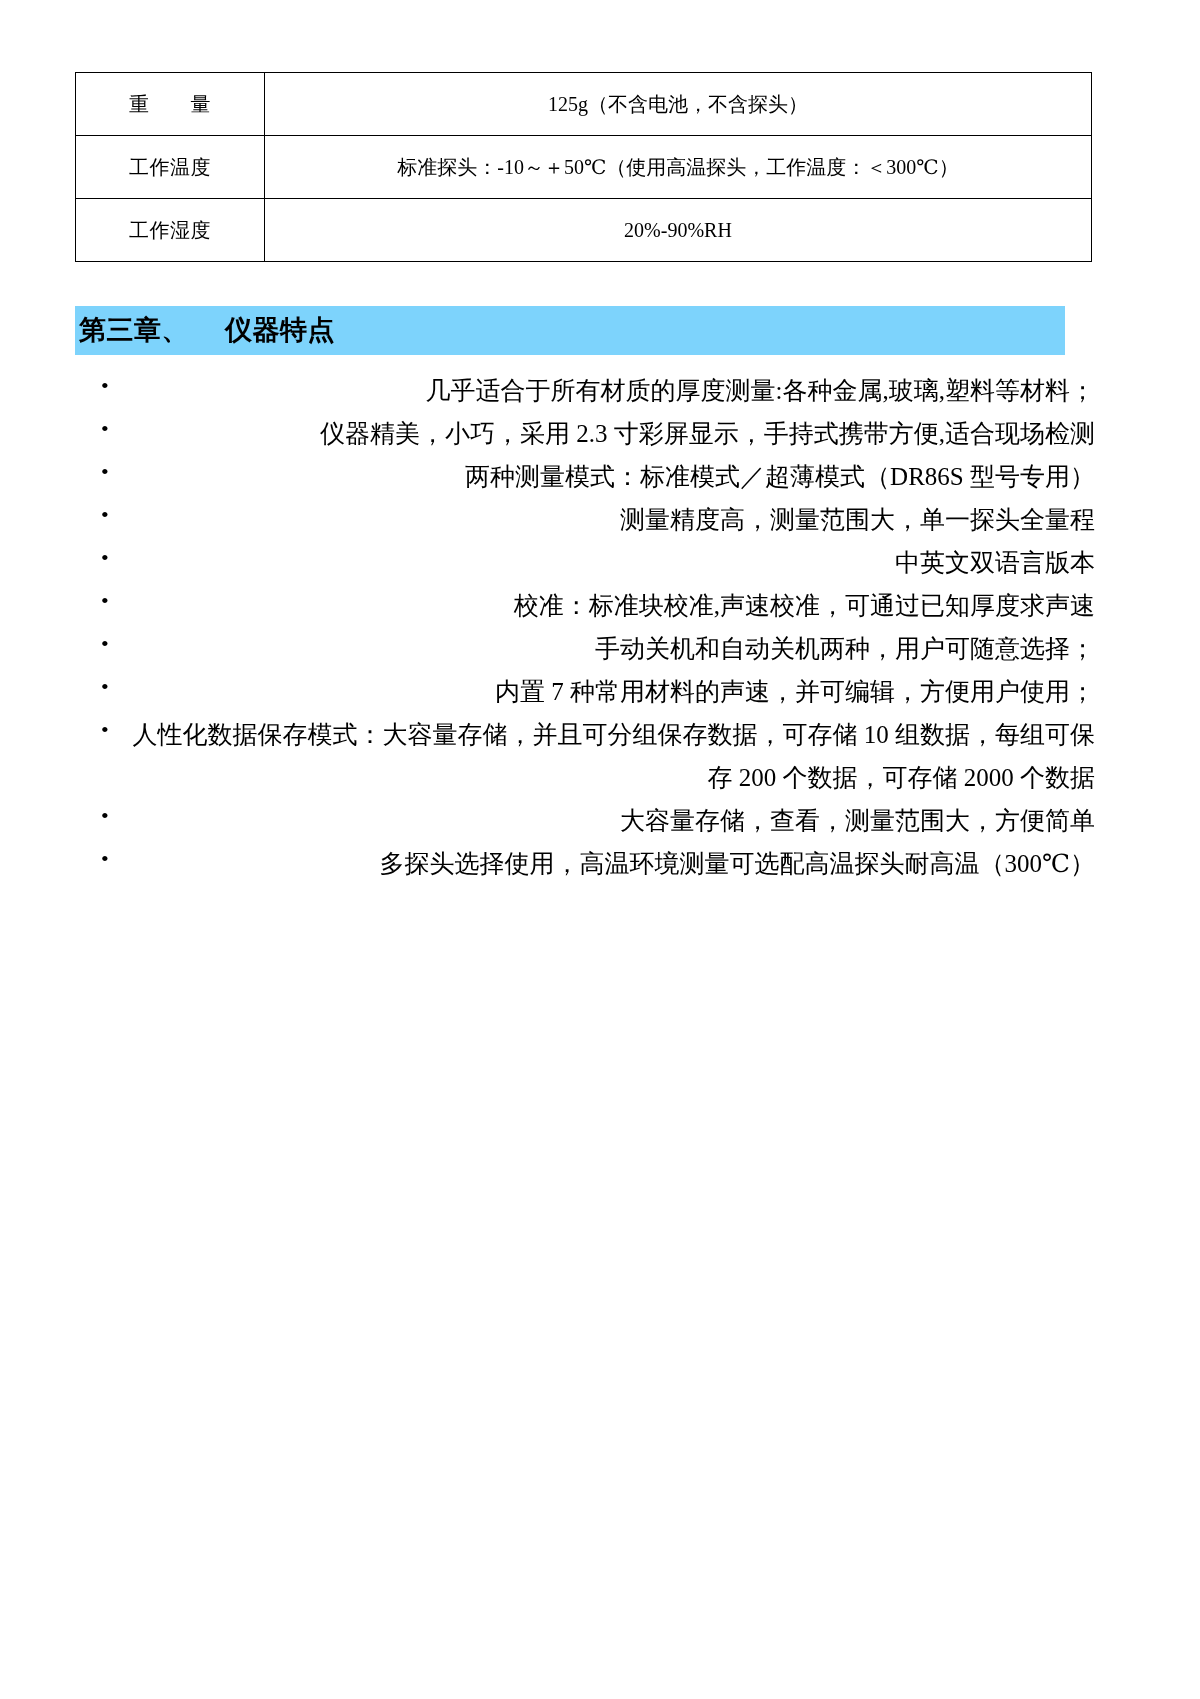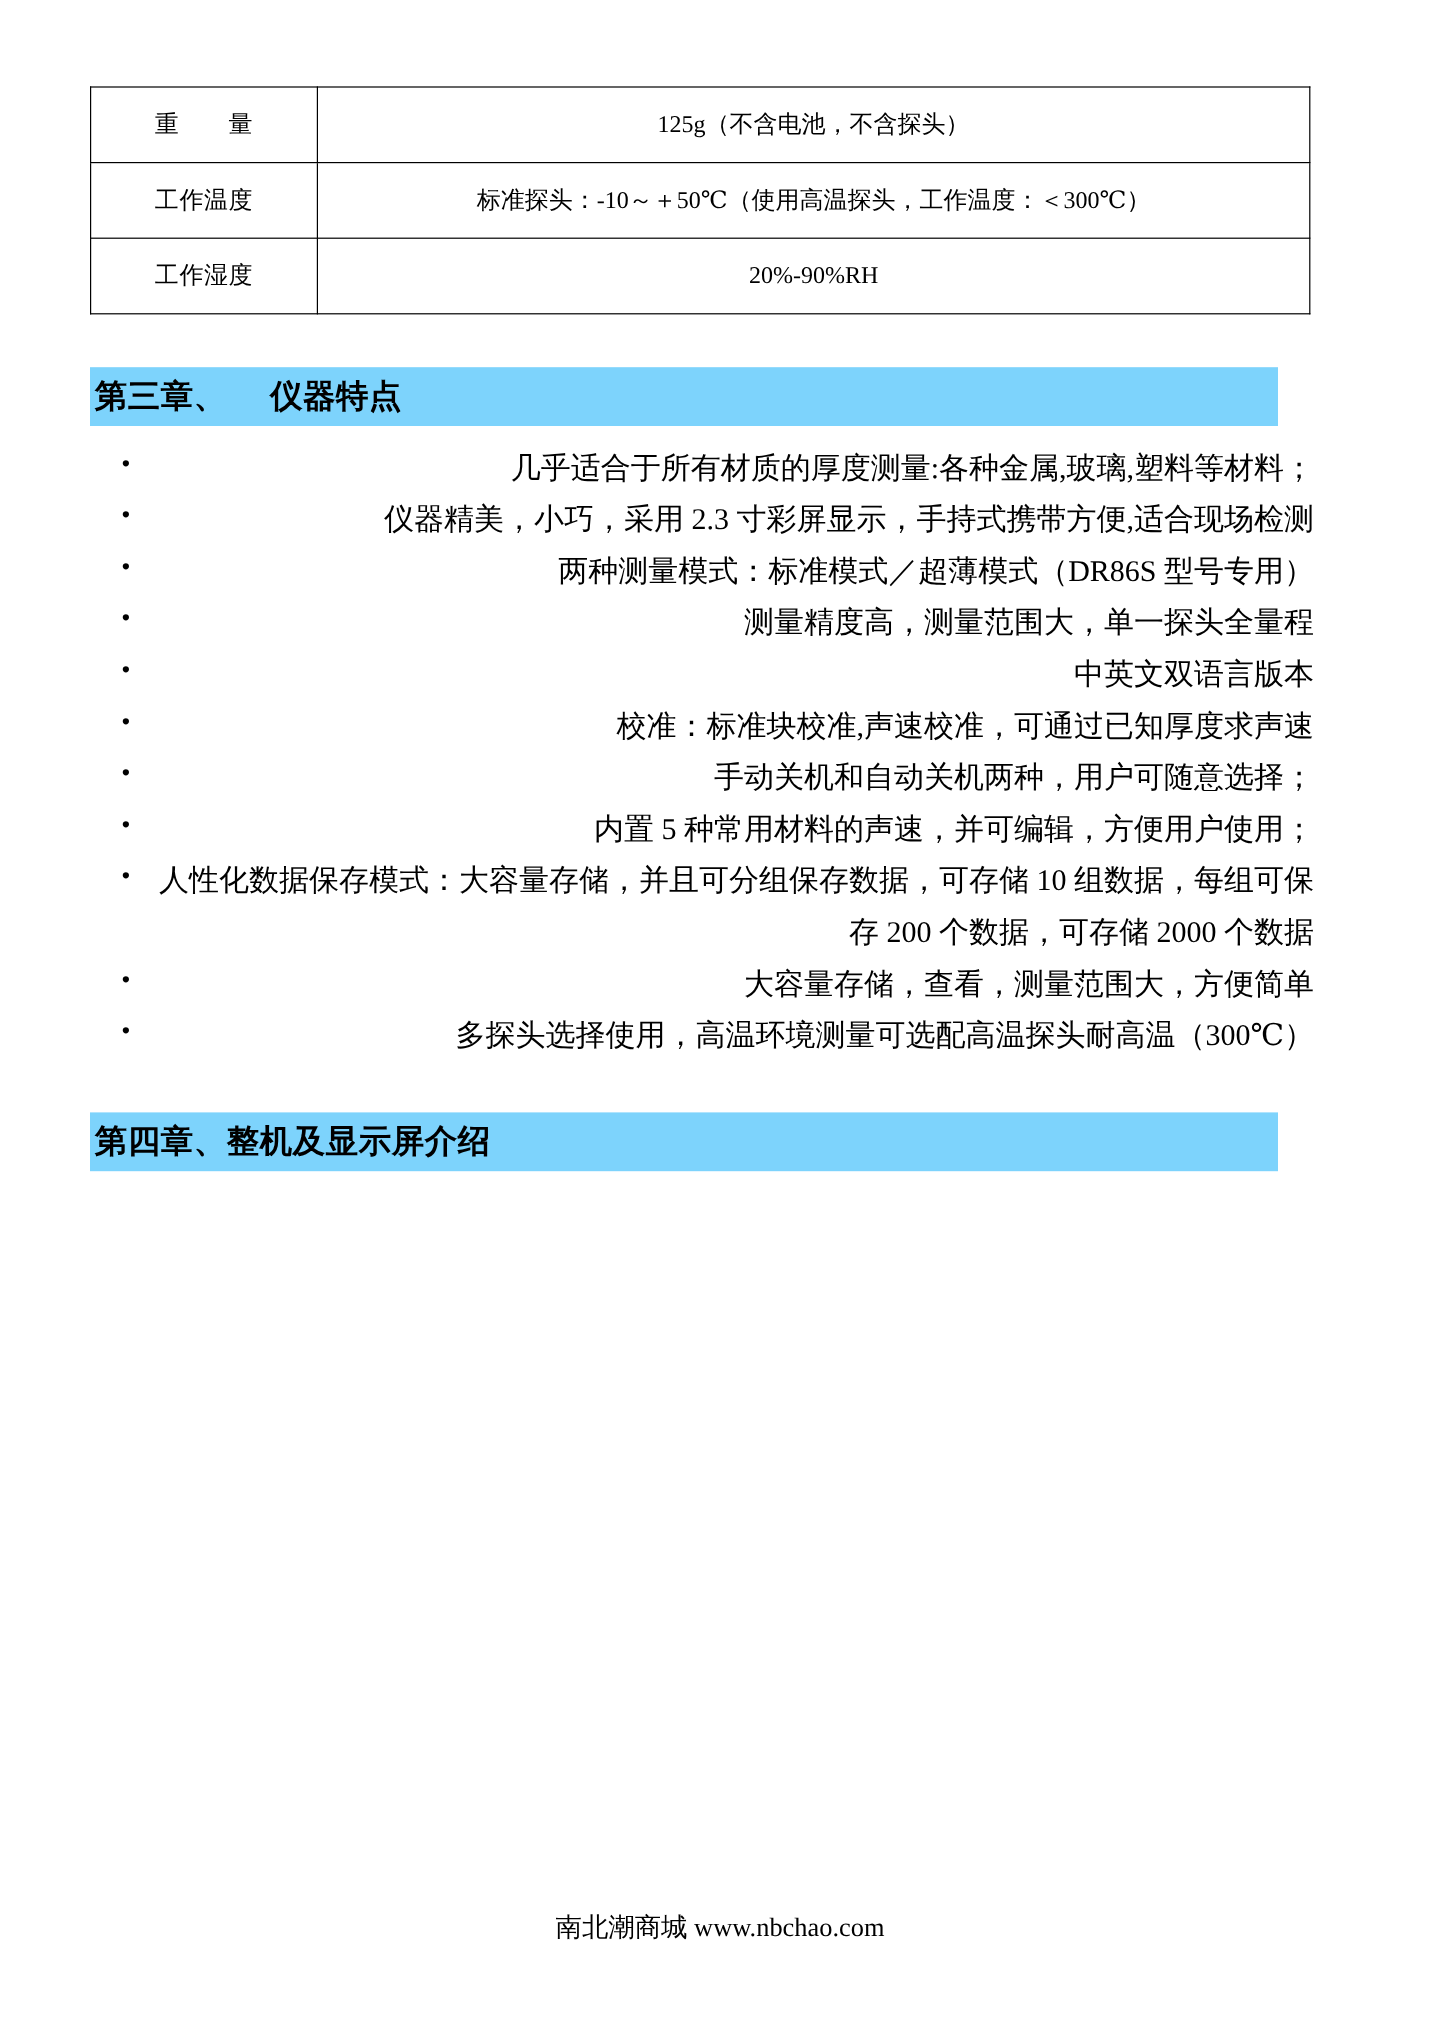--- a/index.html
+++ b/index.html
@@ -135,23 +135,21 @@
   </div>
 
   <ul class="features">
     <li>几乎适合于所有材质的厚度测量:各种金属,玻璃,塑料等材料；</li>
     <li>仪器精美，小巧，采用 2.3 寸彩屏显示，手持式携带方便,适合现场检测</li>
     <li>两种测量模式：标准模式／超薄模式（DR86S 型号专用）</li>
     <li>测量精度高，测量范围大，单一探头全量程</li>
     <li>中英文双语言版本</li>
     <li>校准：标准块校准,声速校准，可通过已知厚度求声速</li>
     <li>手动关机和自动关机两种，用户可随意选择；</li>
-    <li>内置 5 种常用材料的声速，并可编辑，方便用户使用；</li>
+    <li>内置 7 种常用材料的声速，并可编辑，方便用户使用；</li>
     <li>人性化数据保存模式：大容量存储，并且可分组保存数据，可存储 10 组数据，每组可保存 200 个数据，可存储 2000 个数据</li>
     <li>大容量存储，查看，测量范围大，方便简单</li>
     <li>多探头选择使用，高温环境测量可选配高温探头耐高温（300℃）</li>
   </ul>
 
-  <div class="chapter-heading" id="chapter4-heading">第四章、整机及显示屏介绍</div>
 
-  <div class="footer">南北潮商城 www.nbchao.com</div>
 
 </div>
 
 </body></html>

